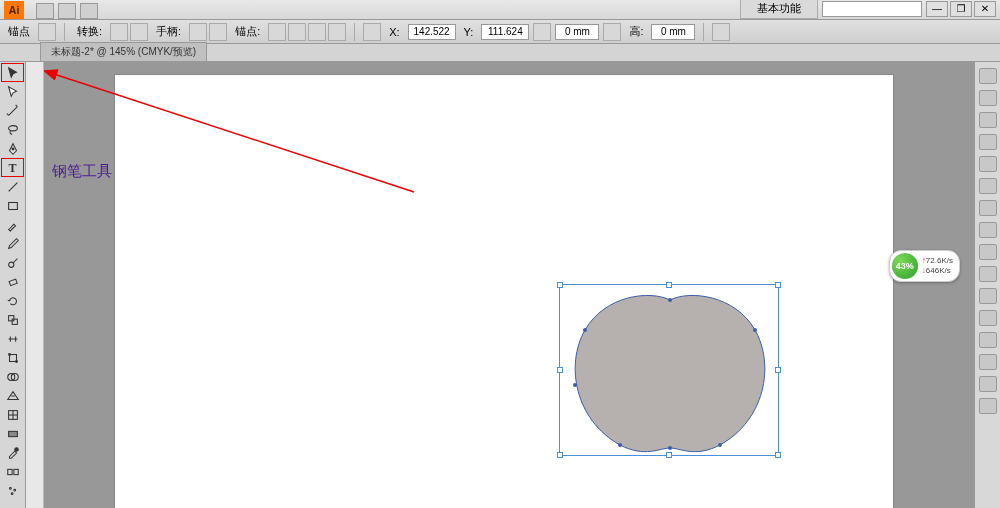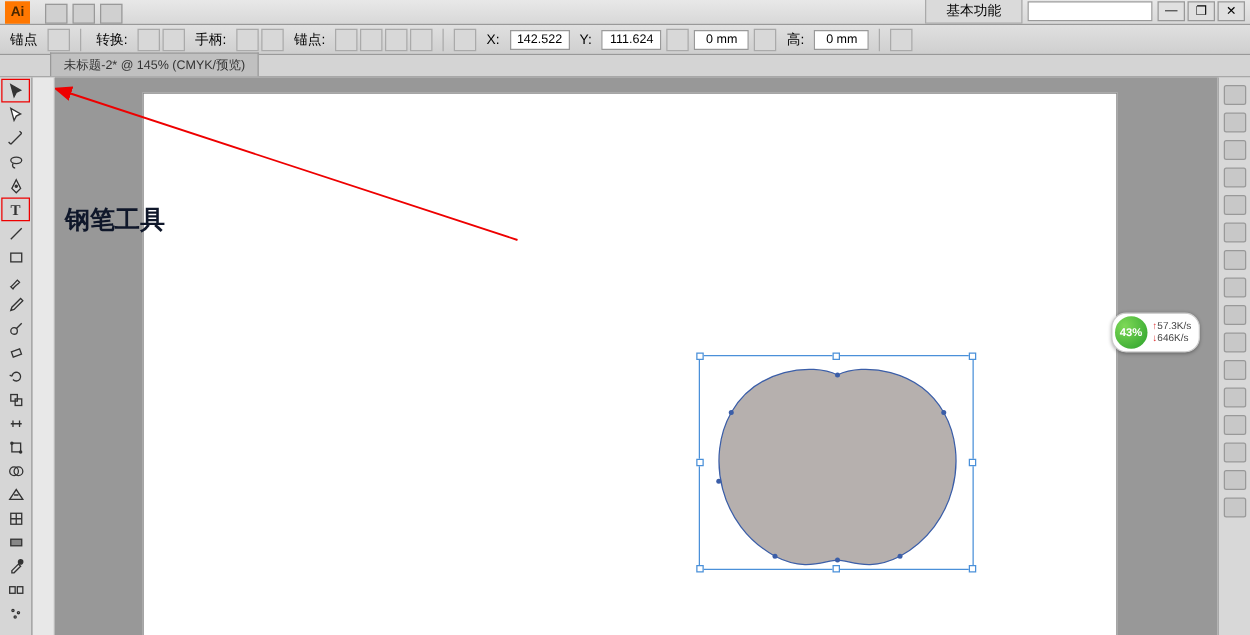--- a/index.html
+++ b/index.html
@@ -35,21 +35,21 @@
 .tool-slot { width: 22px; height: 18px; display: flex; align-items: center; justify-content: center; font-size: 12px; color: #333; cursor: pointer; }
 .tool-slot svg { width: 14px; height: 14px; stroke: #333; fill: none; stroke-width: 1.2; }
 .sel-box { position: absolute; border: 1.5px solid #e00; pointer-events: none; }
 .sel-box.top { top: 1px; left: 1px; width: 23px; height: 19px; }
 .sel-box.pen { top: 96px; left: 1px; width: 23px; height: 19px; }
 .tool-slot.type { font-family: "Times New Roman"; font-weight: bold; }
 
 .canvas-wrap { flex: 1; background: #989898; display: flex; justify-content: center; align-items: flex-start; padding-top: 12px; position: relative; overflow: hidden; }
 .artboard { width: 780px; height: 480px; background: #fff; border: 1px solid #888; position: relative; }
 
-.annotation-1 { position: absolute; top: 100px; left: 8px; color: #0f172a; font-size: 20px; z-index: 5; font-weight: bold; }
+.annotation-1 { position: absolute; top: 100px; left: 8px; color: #4c1d95; font-size: 15px; z-index: 5; }
 .annotation-2 { position: absolute; top: 135px; left: 182px; color: #e00; font-size: 15px; z-index: 5; }
 .arrow-svg { position: absolute; top: 0; left: 0; z-index: 4; pointer-events: none; }
 
 .shape-group { position: absolute; top: 215px; left: 450px; }
 .bbox { position: absolute; top: -6px; left: -6px; width: 220px; height: 172px; border: 1px solid #4a90d9; }
 .bbox-handle { position: absolute; width: 6px; height: 6px; background: #fff; border: 1px solid #4a90d9; }
 .h-nw { top: -3px; left: -3px; } .h-n { top: -3px; left: calc(50% - 3px); } .h-ne { top: -3px; right: -3px; }
 .h-w { top: calc(50% - 3px); left: -3px; } .h-e { top: calc(50% - 3px); right: -3px; }
 .h-sw { bottom: -3px; left: -3px; } .h-s { bottom: -3px; left: calc(50% - 3px); } .h-se { bottom: -3px; right: -3px; }
 
@@ -315,16 +315,16 @@
       <div class="panel-icon"></div>
       <div class="panel-icon"></div>
       <div class="panel-icon"></div>
     </div>
 
 </div>
 
 <div class="badge">
   <div class="badge-circle">43%</div>
   <div class="badge-text">
-    <div class="up">57.3K/s</div>
+    <div class="up">72.6K/s</div>
     <div class="dn">646K/s</div>
   </div>
 </div>
 
 </body></html>

